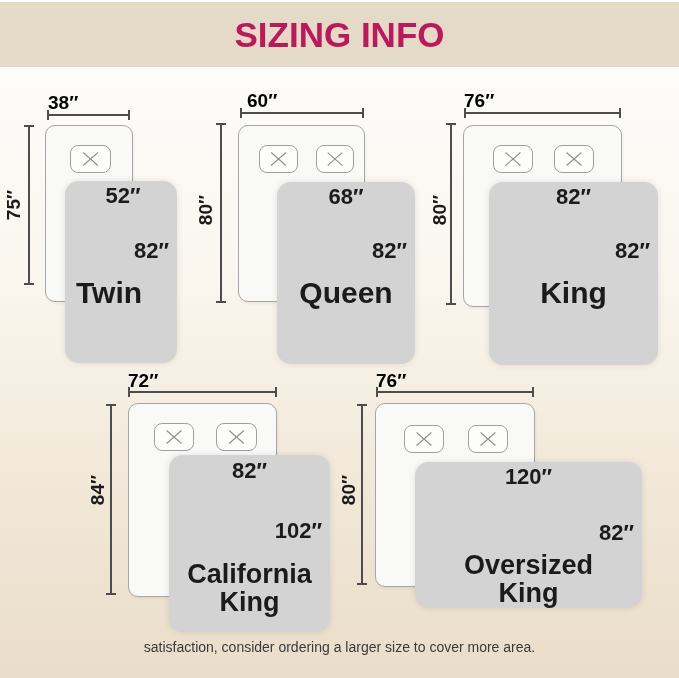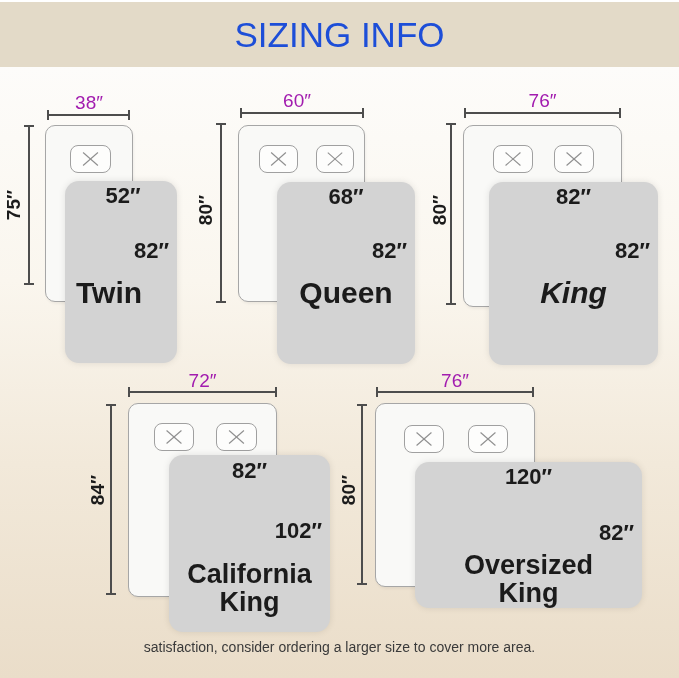--- a/index.html
+++ b/index.html
@@ -2,31 +2,31 @@
 <html><head>
 <meta charset="utf-8">
 <style>
   html,body{margin:0;padding:0;}
   body{font-family:"Liberation Sans","DejaVu Sans",sans-serif;background:#ffffff;}
   .canvas{position:relative;width:679px;height:678px;overflow:hidden;background:#ffffff;}
   .main-bg{position:absolute;top:67px;left:0;right:0;bottom:0;
     background:linear-gradient(180deg,#fdfcfa 0%,#faf6ee 35%,#f2e9da 65%,#eaddc9 100%);}
   .header{position:absolute;top:2px;left:0;right:0;height:65px;background:#e3dac8;
     display:flex;align-items:center;justify-content:center;}
-  .title{font-size:35px;font-weight:normal;color:#1d4ed8;letter-spacing:0px;}
+  .title{font-size:35px;font-weight:bold;color:#be185d;letter-spacing:0px;}
 
   
   .hline{position:absolute;height:2px;background:#4d4d4d;}
   .hline::before,.hline::after{content:"";position:absolute;top:-4px;width:2px;height:10px;background:#4d4d4d;}
   .hline::before{left:0}.hline::after{right:0}
   .vline{position:absolute;width:2px;background:#4d4d4d;}
   .vline::before,.vline::after{content:"";position:absolute;left:-4px;width:10px;height:2px;background:#4d4d4d;}
   .vline::before{top:0}.vline::after{bottom:0}
 
-  .hlab{position:absolute;font-size:19px;font-weight:normal;color:#a21caf;text-align:center;height:22px;}
+  .hlab{position:absolute;font-size:19px;font-weight:bold;color:#000000;height:22px;}
   .vlab{position:absolute;width:60px;height:22px;font-size:19px;font-weight:bold;color:#1b1b1b;
     text-align:center;transform:rotate(-90deg);}
 
   
   .bed{position:absolute;background:#f9f9f7;border:1px solid #a6a6a6;border-radius:10px;box-sizing:border-box;
     box-shadow:1px 2px 3px rgba(0,0,0,0.05);}
   .pillow{position:absolute;border:1px solid #a0a0a0;border-radius:8px;background:rgba(255,255,255,0.6);box-sizing:border-box;}
   .pillow svg{display:block;width:100%;height:100%;}
 
   
@@ -62,21 +62,21 @@
           </svg>
       </div>
     </div>
     <div class="blanket" style="left:65px;top:181px;width:112px;height:182px;"></div>
     <div class="bw" style="left:65px;top:183px;width:116px;">52″</div>
     <div class="bl" style="left:65px;top:238px;width:104px;">82″</div>
     <div class="bname" style="left:65px;top:277px;width:88px;">Twin</div>
   </div>
 
   <div>
-    <div class="hlab" style="left:235px;top:90px;width:124px;">60″</div>
+    <div class="hlab" style="left:247px;top:90px;width:124px;">60″</div>
     <div class="hline" style="left:240px;top:112px;width:124px;"></div>
     <div class="vlab" style="left:176px;top:199px;">80″</div>
     <div class="vline" style="left:220px;top:123px;height:180px;"></div>
     <div class="bed" style="left:238px;top:125px;width:127px;height:177px;">
       <div class="pillow" style="left:20px;top:19px;width:39px;height:28px;">
         <svg viewBox="0 0 40 28">
             <line x1="12" y1="7" x2="28" y2="21" stroke="#8f8f8f" stroke-width="1.2"></line>
             <line x1="28" y1="7" x2="12" y2="21" stroke="#8f8f8f" stroke-width="1.2"></line>
           </svg>
       </div>
@@ -108,21 +108,21 @@
       <div class="pillow" style="left:90px;top:19px;width:40px;height:28px;">
         <svg viewBox="0 0 40 28">
             <line x1="12" y1="7" x2="28" y2="21" stroke="#8f8f8f" stroke-width="1.2"></line>
             <line x1="28" y1="7" x2="12" y2="21" stroke="#8f8f8f" stroke-width="1.2"></line>
           </svg>
       </div>
     </div>
     <div class="blanket" style="left:489px;top:182px;width:169px;height:183px;"></div>
     <div class="bw" style="left:489px;top:184px;width:169px;">82″</div>
     <div class="bl" style="left:489px;top:238px;width:161px;">82″</div>
-    <div class="bname" style="left:489px;top:277px;width:169px;font-style:italic;">King</div>
+    <div class="bname" style="left:489px;top:277px;width:169px;">King</div>
   </div>
 
   <div>
     <div class="hlab" style="left:128px;top:370px;width:149px;">72″</div>
     <div class="hline" style="left:128px;top:391px;width:149px;"></div>
     <div class="vlab" style="left:68px;top:479px;">84″</div>
     <div class="vline" style="left:110px;top:404px;height:191px;"></div>
     <div class="bed" style="left:128px;top:403px;width:149px;height:194px;">
       <div class="pillow" style="left:25px;top:19px;width:40px;height:28px;">
         <svg viewBox="0 0 40 28">

